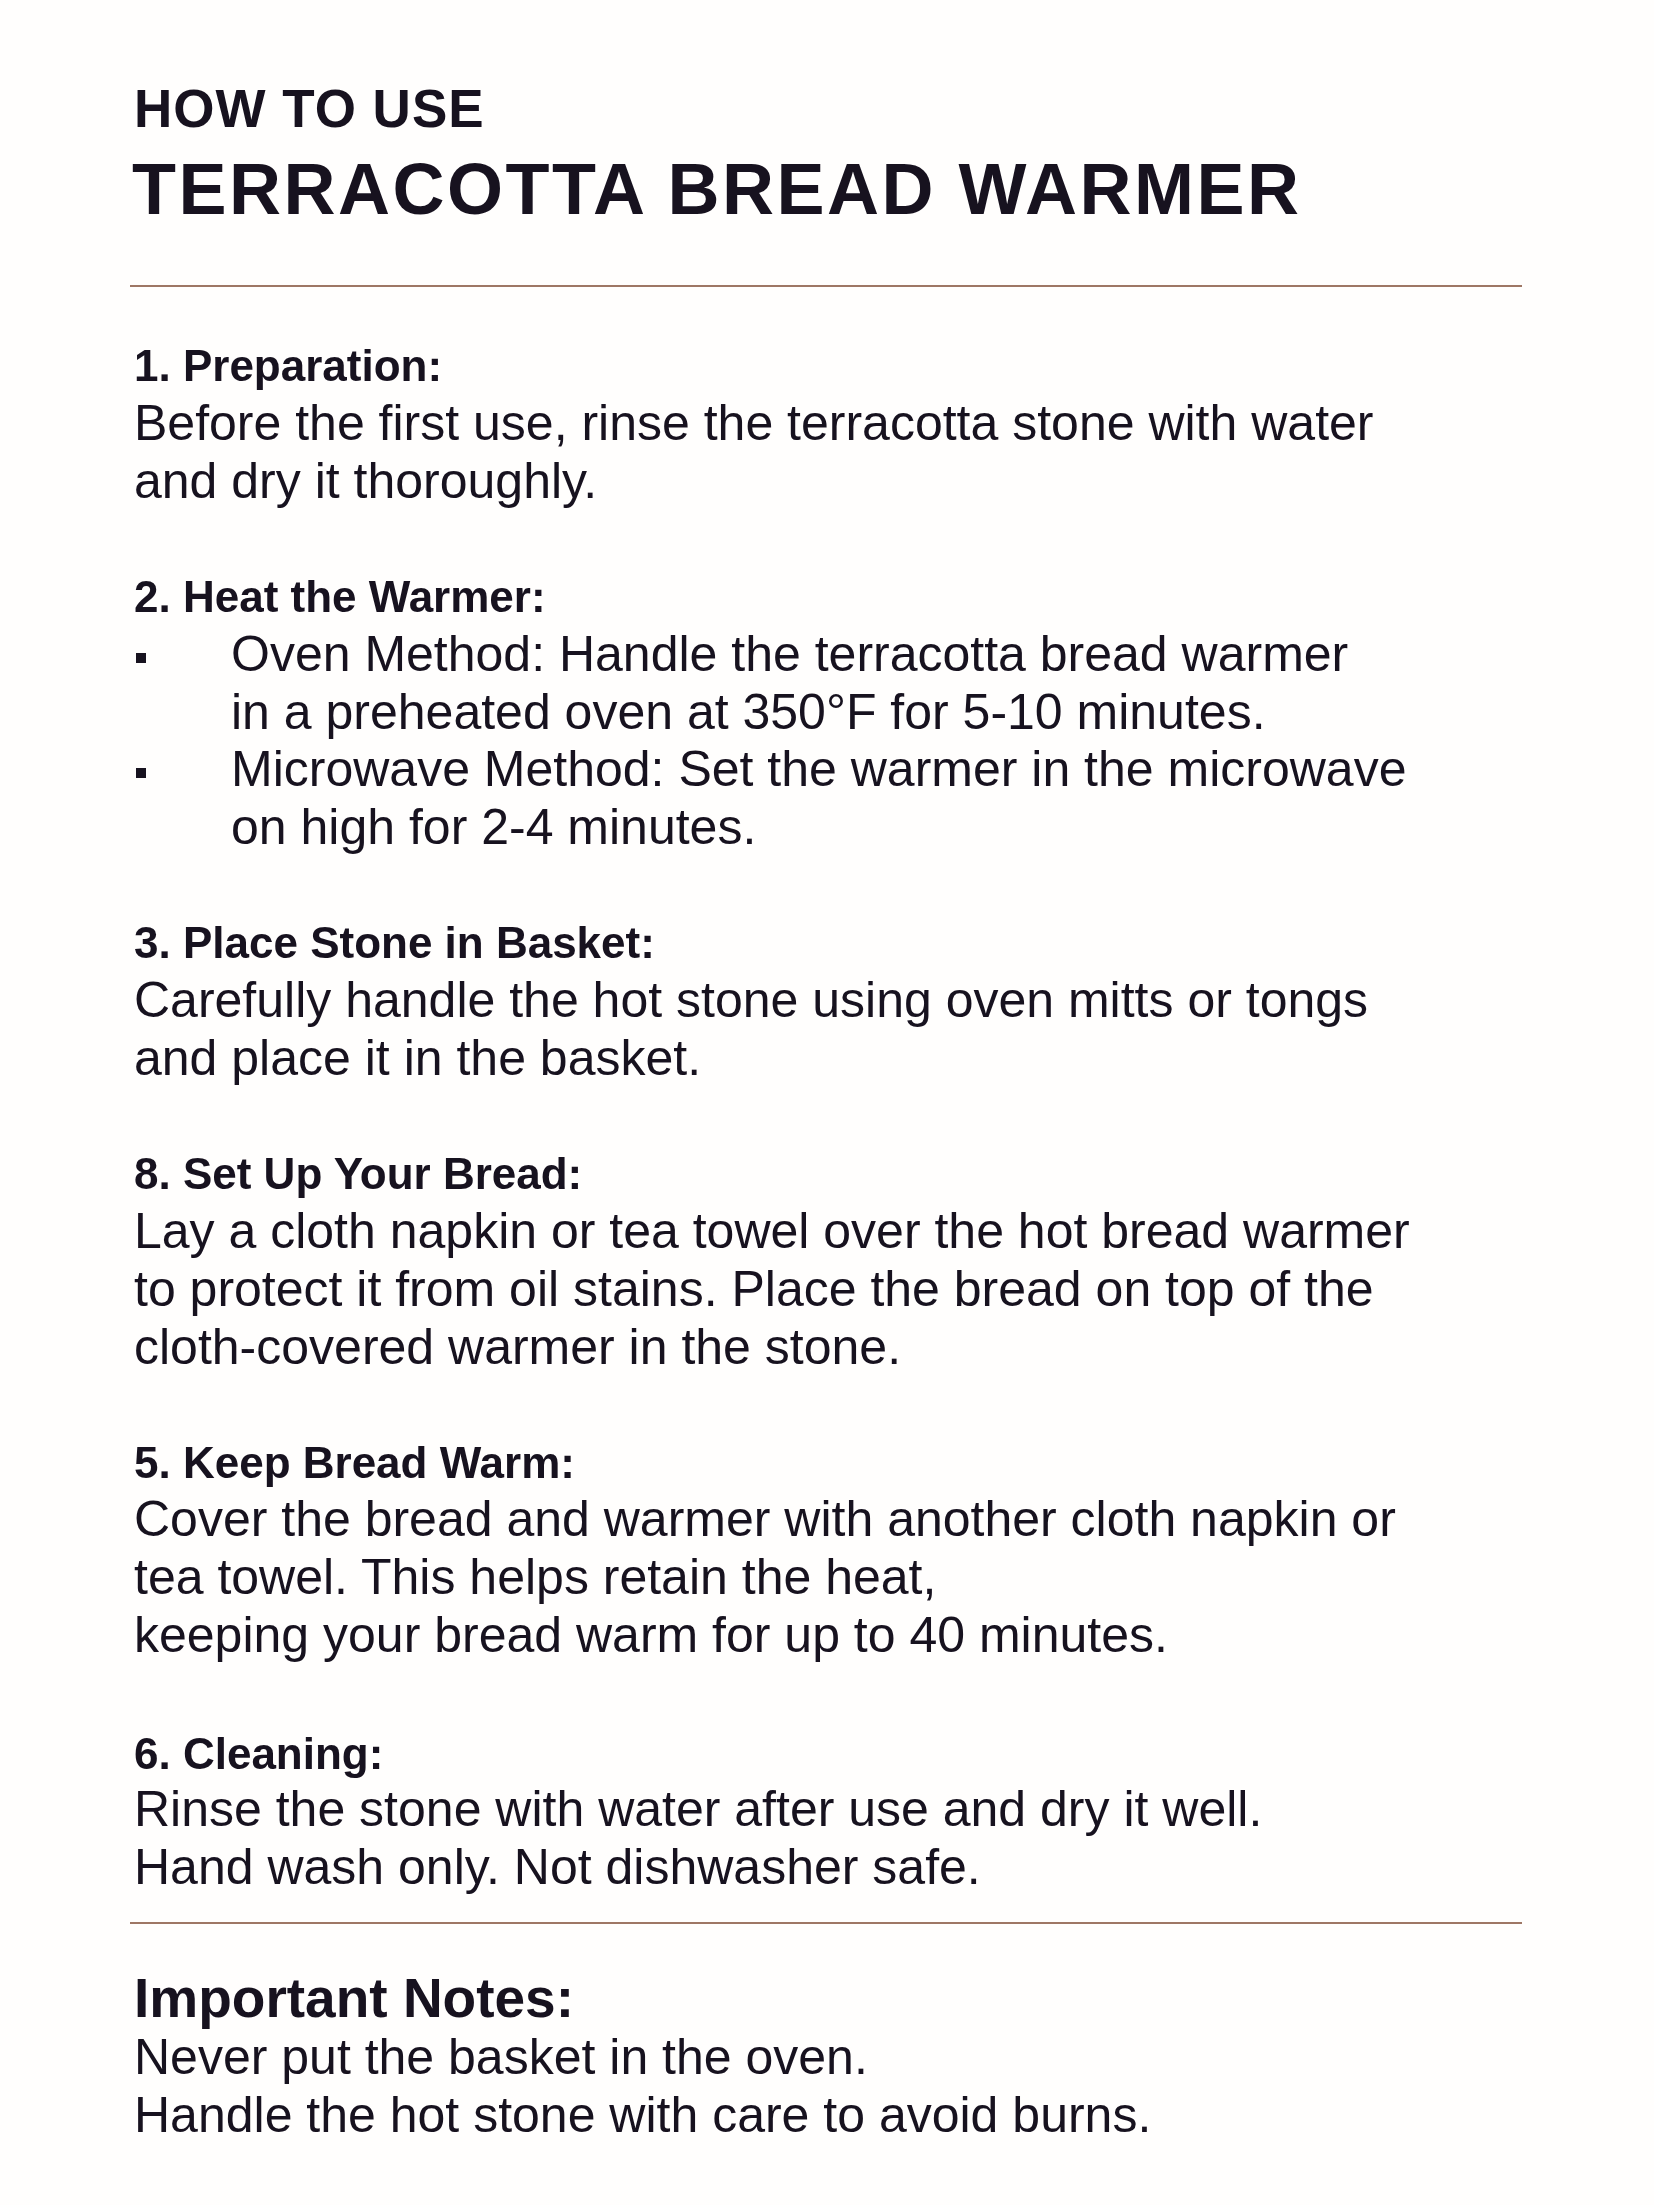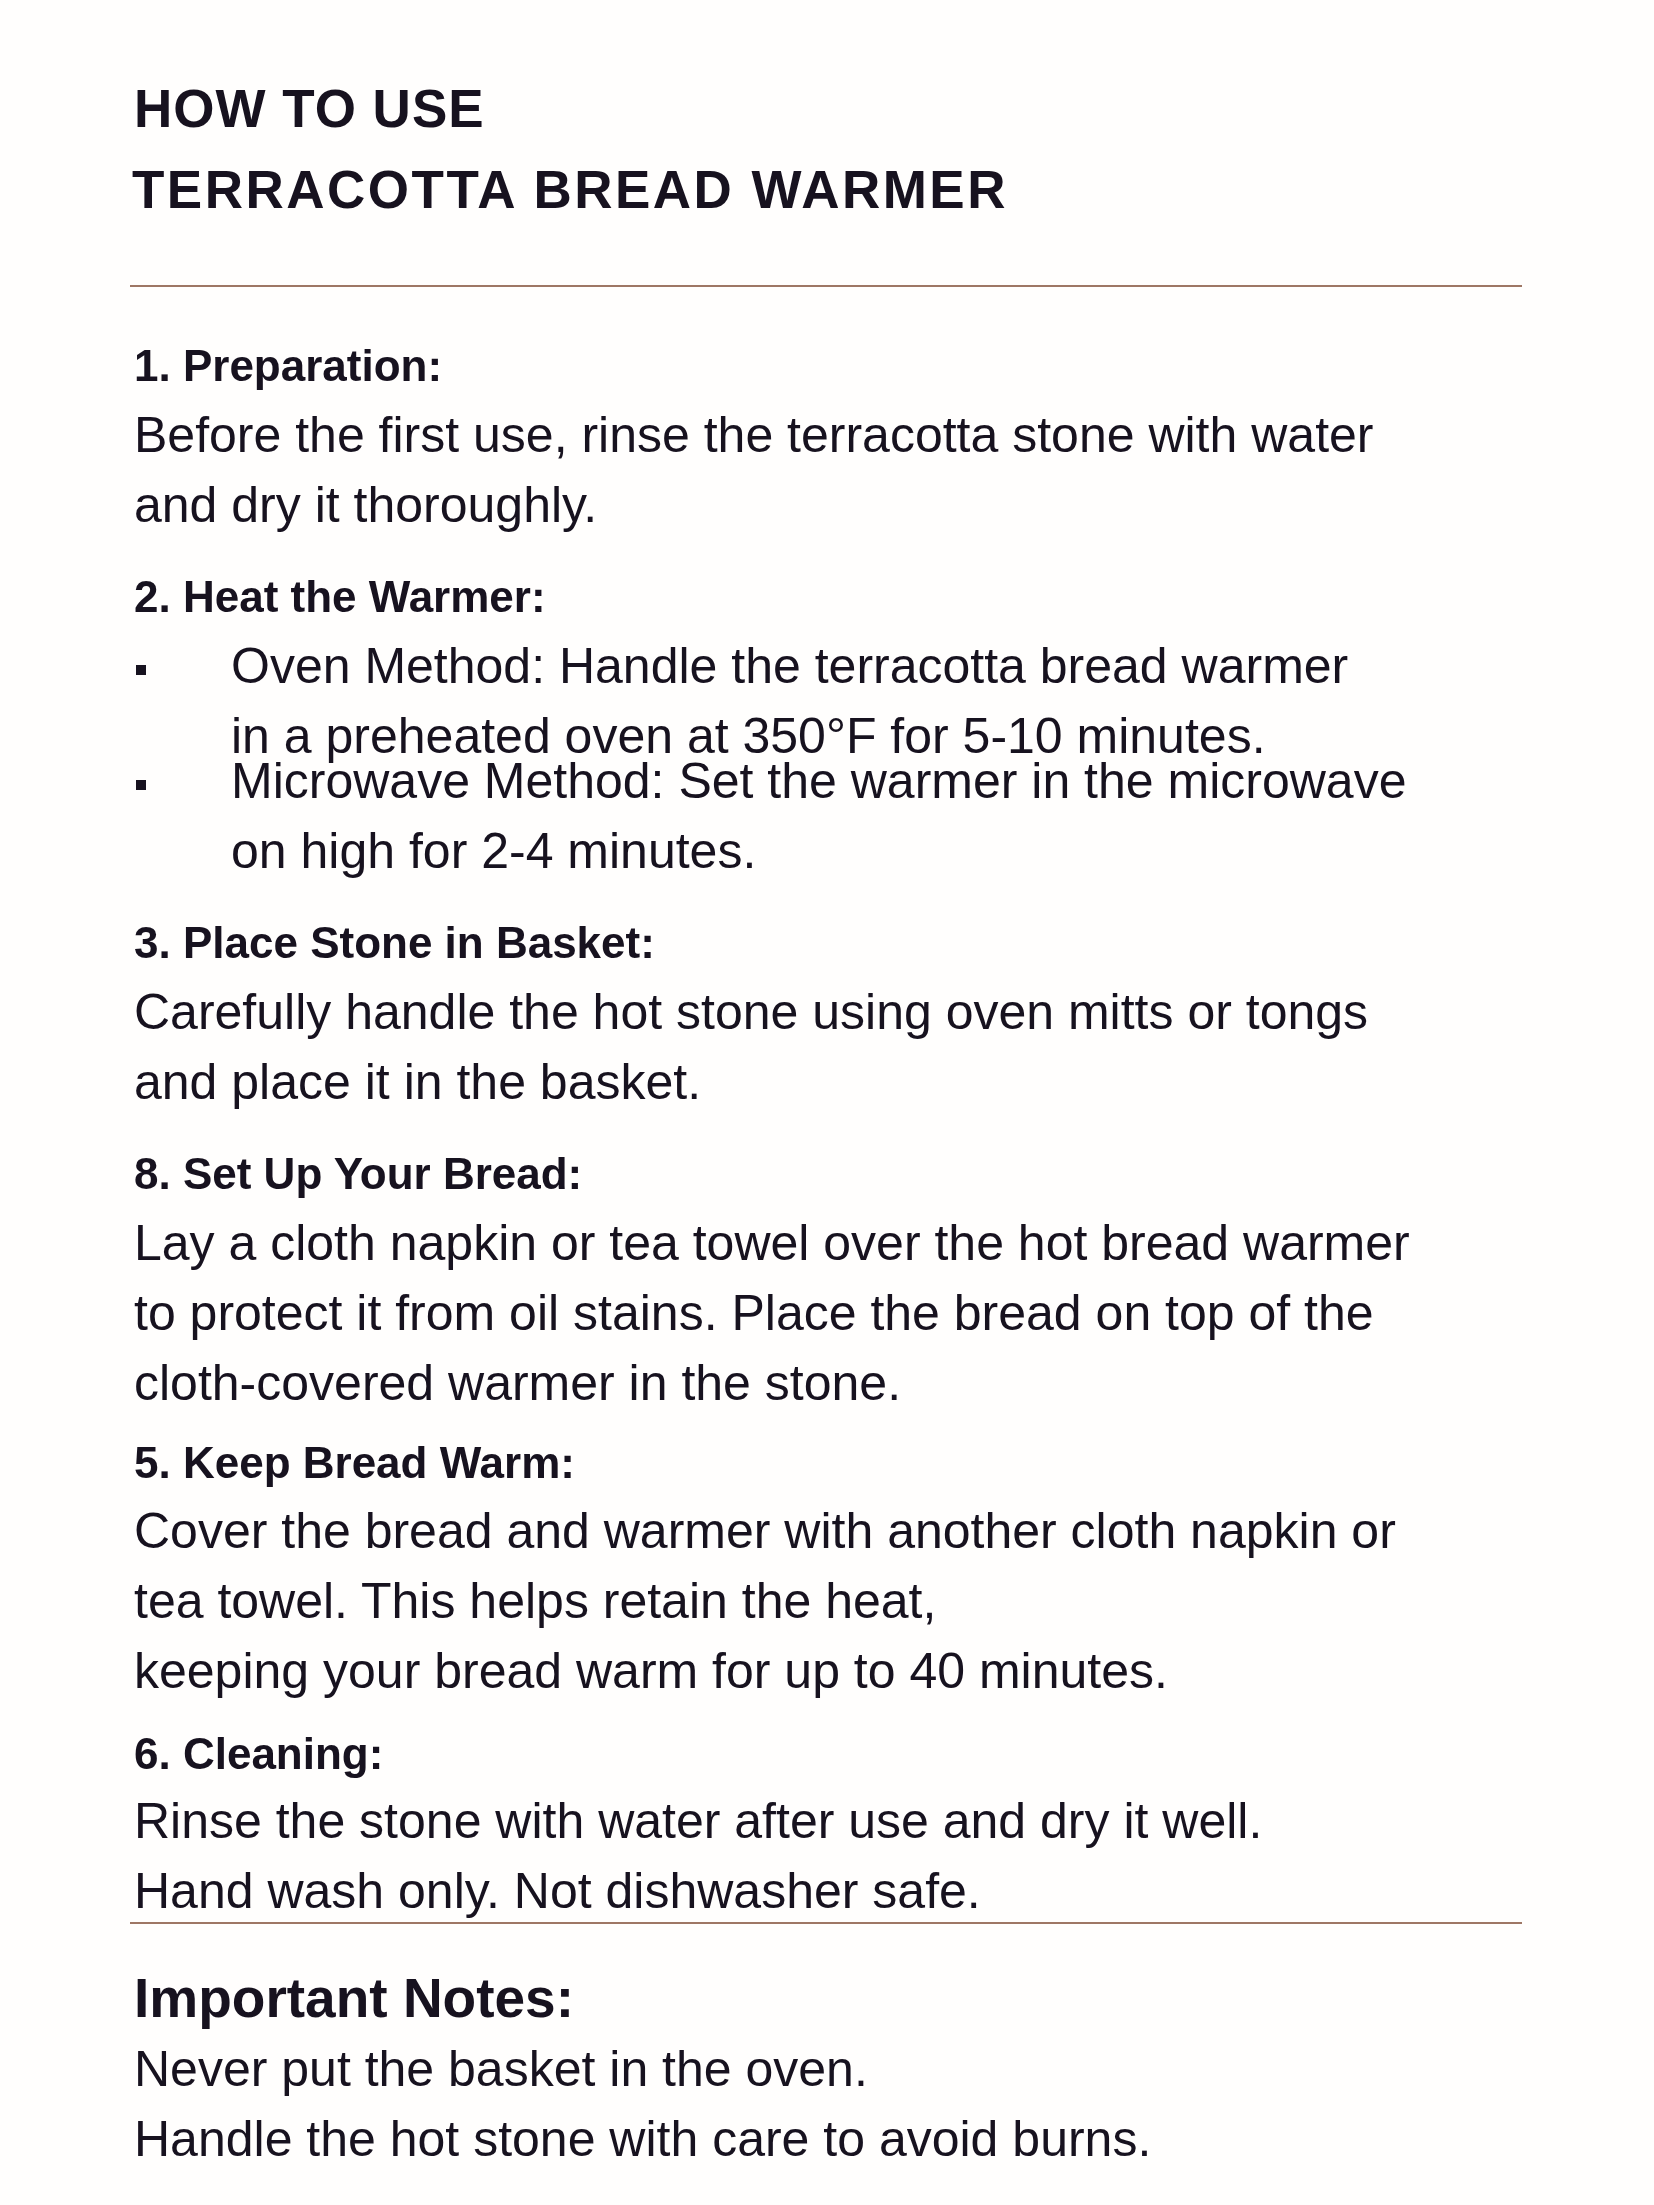--- a/index.html
+++ b/index.html
@@ -23,21 +23,21 @@
     top: 80px;
     font-size: 53px;
     font-weight: 600;
     letter-spacing: 1px;
     line-height: 58px;
     white-space: nowrap;
   }
   .title {
     left: 132px;
     top: 150px;
-    font-size: 53px;
+    font-size: 72px;
     font-weight: 800;
     letter-spacing: 2.5px;
     line-height: 79px;
     white-space: nowrap;
   }
   .divider {
     left: 130px;
     width: 1392px;
     height: 2px;
     border: none;
@@ -57,21 +57,20 @@
     font-weight: 700;
     line-height: 58px;
     white-space: nowrap;
   }
   .bodyline {
     font-size: 50px;
     font-weight: 400;
     line-height: 58px;
     height: 58px;
     white-space: nowrap;
-    margin-top: 12px;
   }
   .bullet-item { position: relative; }
   .bullet-marker {
     position: absolute;
     left: 1.5px;
     top: 28px;
     width: 10px;
     height: 10px;
     background: #17121f;
   }

